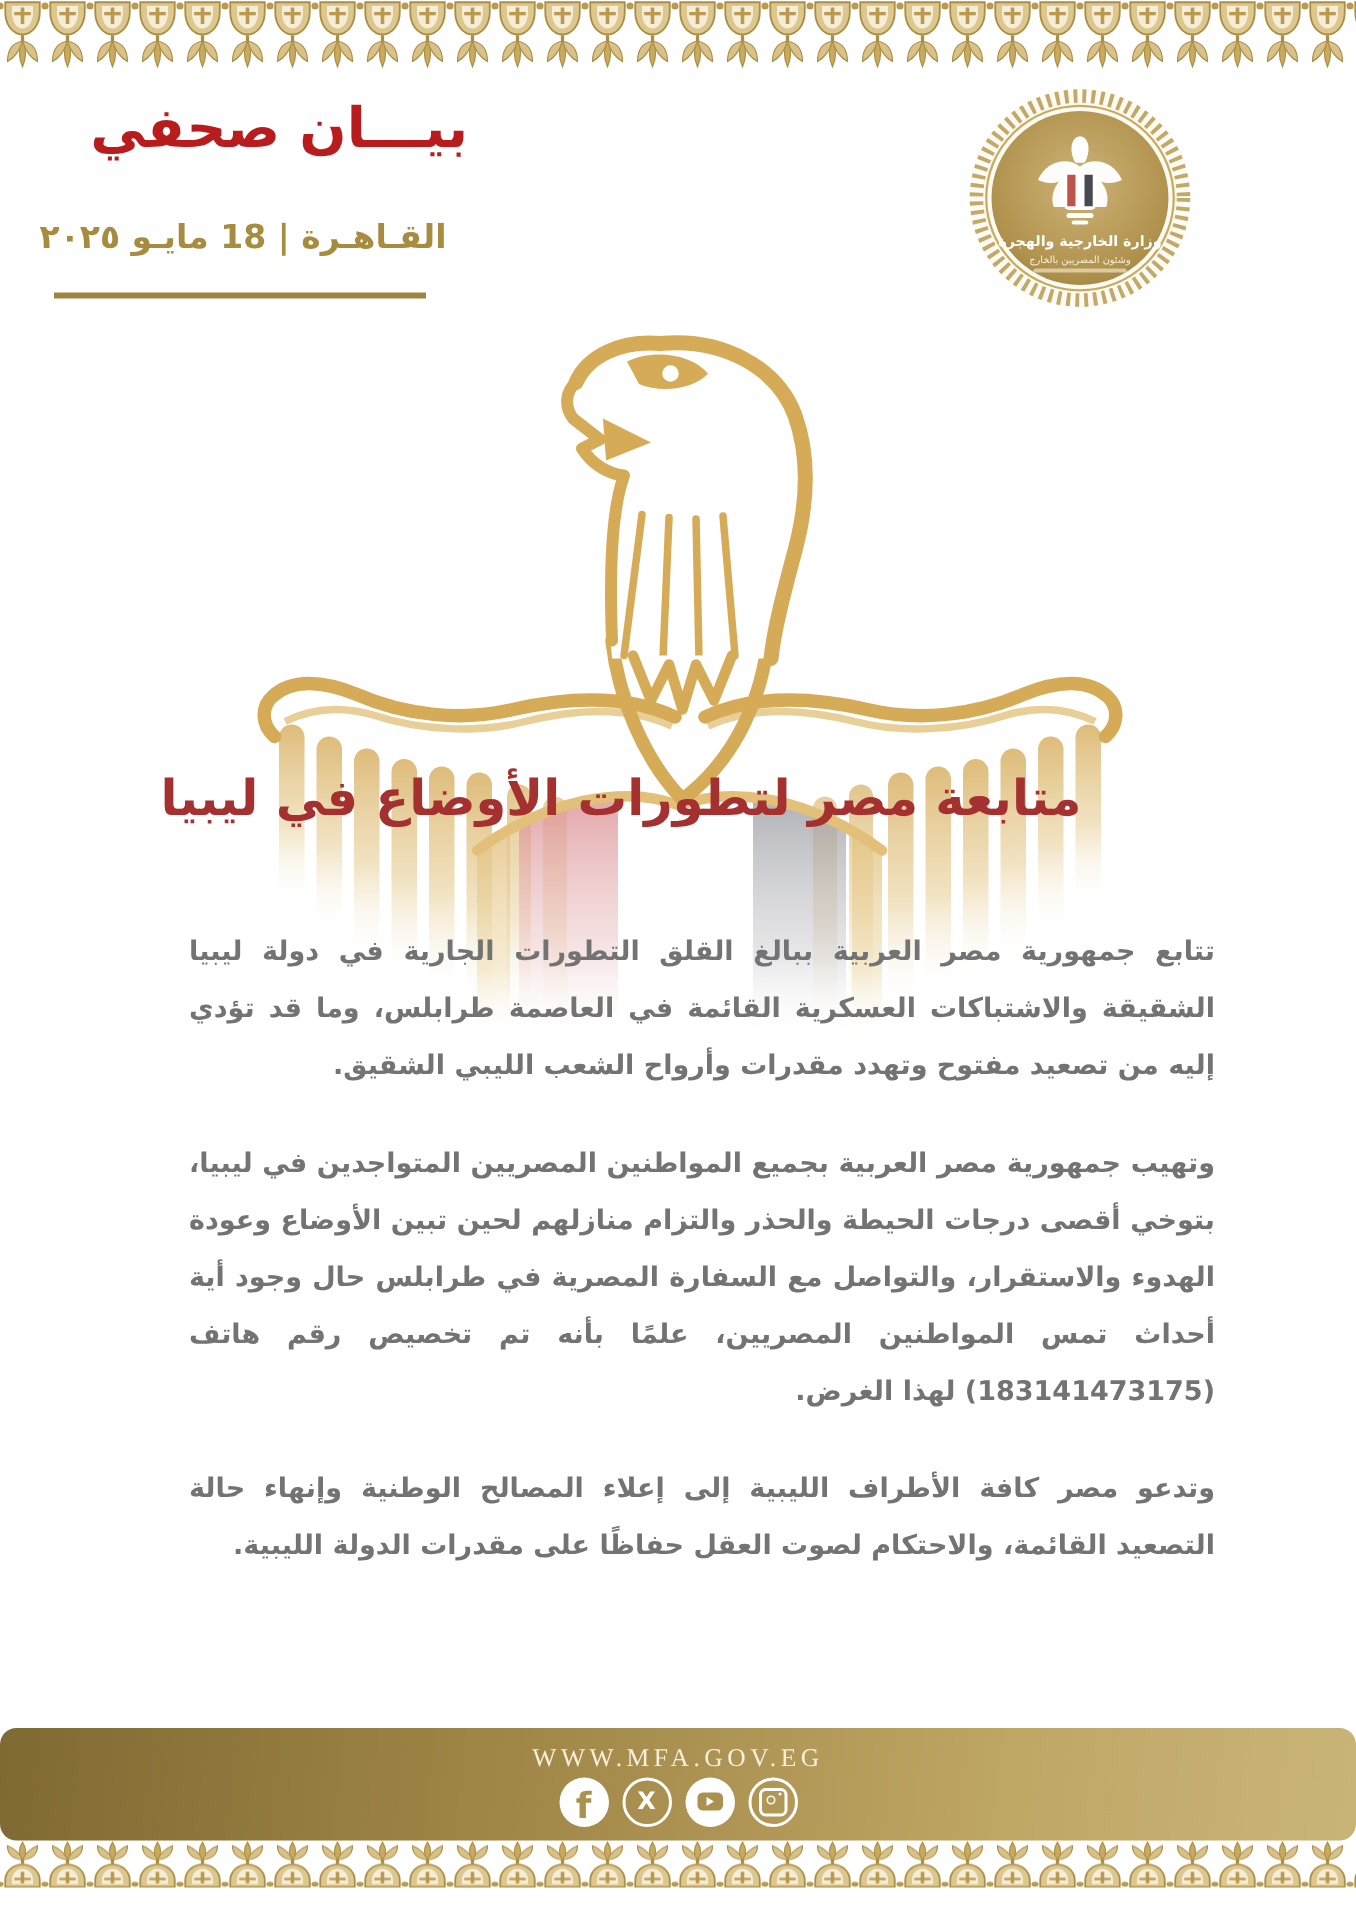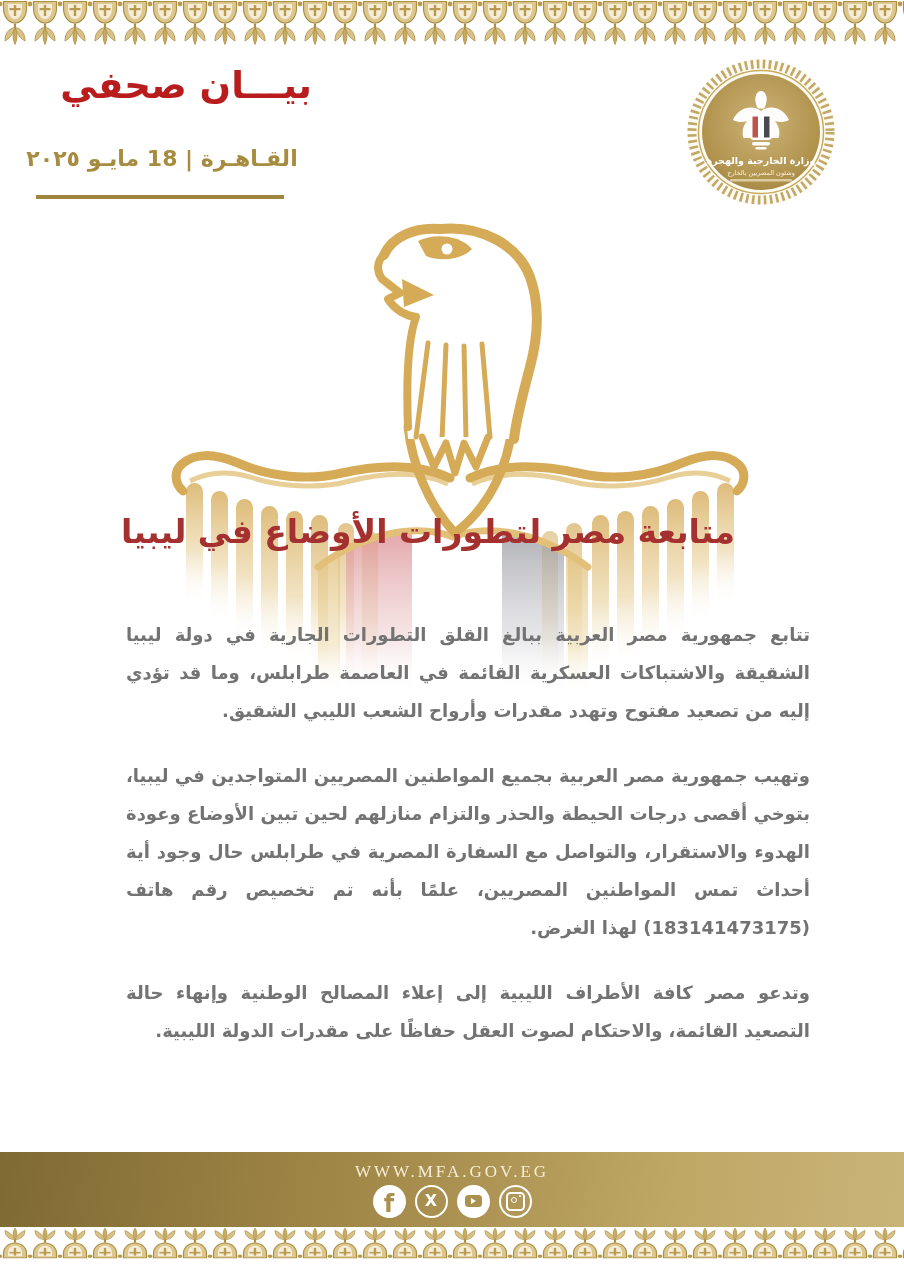--- a/index.html
+++ b/index.html
@@ -16,41 +16,41 @@
     position:absolute;left:12px;top:64px;width:300px;
     direction:rtl;
     font-size:37px;font-weight:bold;color:#b91c1c;
   }
   .dateline{
     position:absolute;left:12px;top:146px;width:300px;
     text-align:center;direction:rtl;
     font-size:22px;font-weight:bold;color:#a78c40;
   }
   .gold-rule{position:absolute;left:36px;top:195px;width:248px;height:4px;background:#a08540;}
-  .seal{position:absolute;left:686px;top:58px;width:150px;height:148px;text-decoration:underline;}
+  .seal{position:absolute;left:645px;top:58px;width:150px;height:148px;text-decoration:underline;}
   
   .eagle{position:absolute;left:150px;top:215px;width:620px;height:480px;z-index:0;}
   
   .red-title{
     position:absolute;left:0;top:512px;width:828px;z-index:3;
     text-align:center;direction:rtl;
-    font-size:33px;font-weight:bold;color:#a43030;margin:0;padding-left:14px;
+    font-size:33px;font-weight:bold;color:#a43030;margin:0;
   }
   
   .body-text{
     position:absolute;left:126px;top:616px;width:684px;z-index:2;
     direction:rtl;text-align:justify;
     font-size:18px;line-height:38px;font-weight:bold;color:#737373;
   }
   .body-text p{margin:0 0 27px 0;}
   
   .footer-bar{
     position:absolute;left:0;top:1152px;width:904px;height:75px;z-index:4;
     background:linear-gradient(97deg,#7f6a33 0%,#a18747 38%,#bfa766 75%,#c9b478 100%);
-    display:flex;flex-direction:column;align-items:center;justify-content:center;gap:3px;
+    display:flex;flex-direction:column;align-items:center;justify-content:center;gap:3px;border-radius:11px;
   }
   .site-url{
     font-family:"Liberation Serif",serif;
     font-size:17px;letter-spacing:3px;color:#f6eed8;
   }
   .social-row{display:flex;gap:9px;}
   .sicon{
     width:33px;height:33px;border-radius:50%;box-sizing:border-box;
     display:flex;align-items:center;justify-content:center;position:relative;
   }

